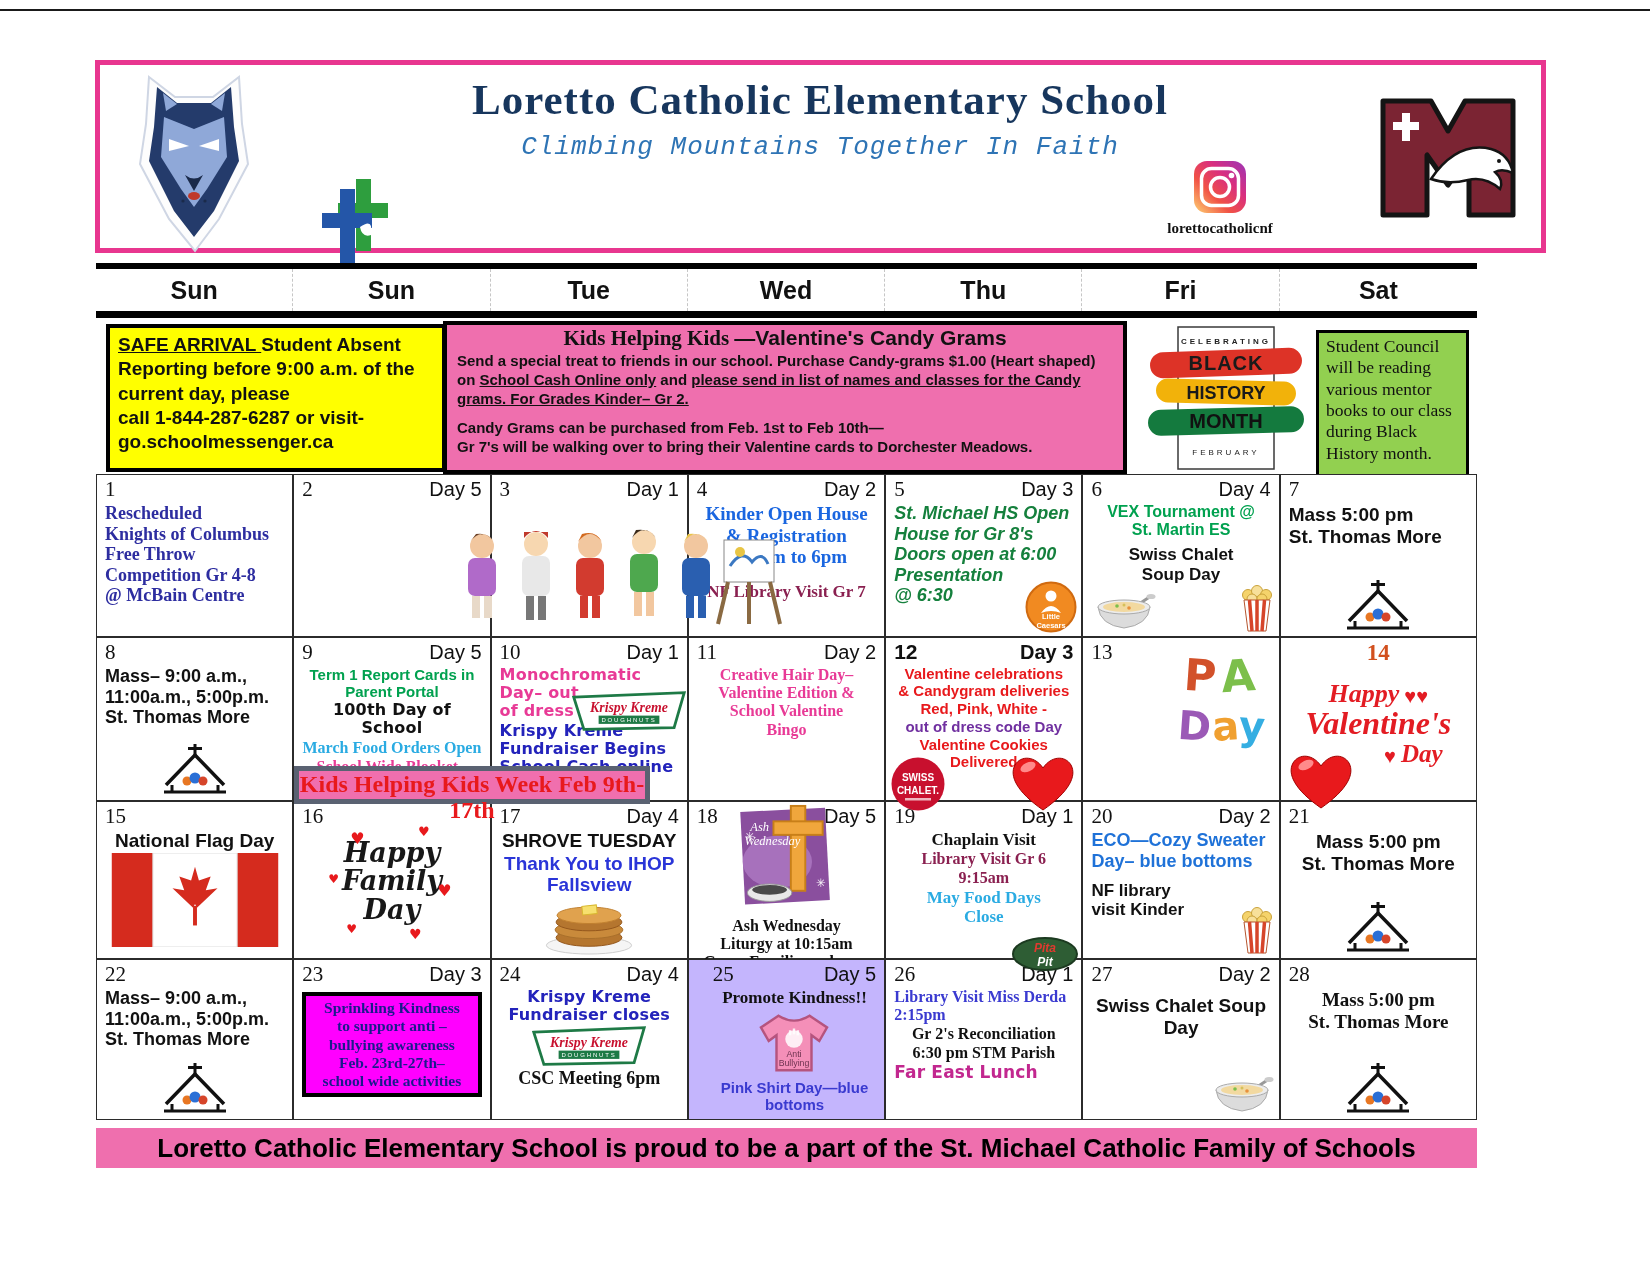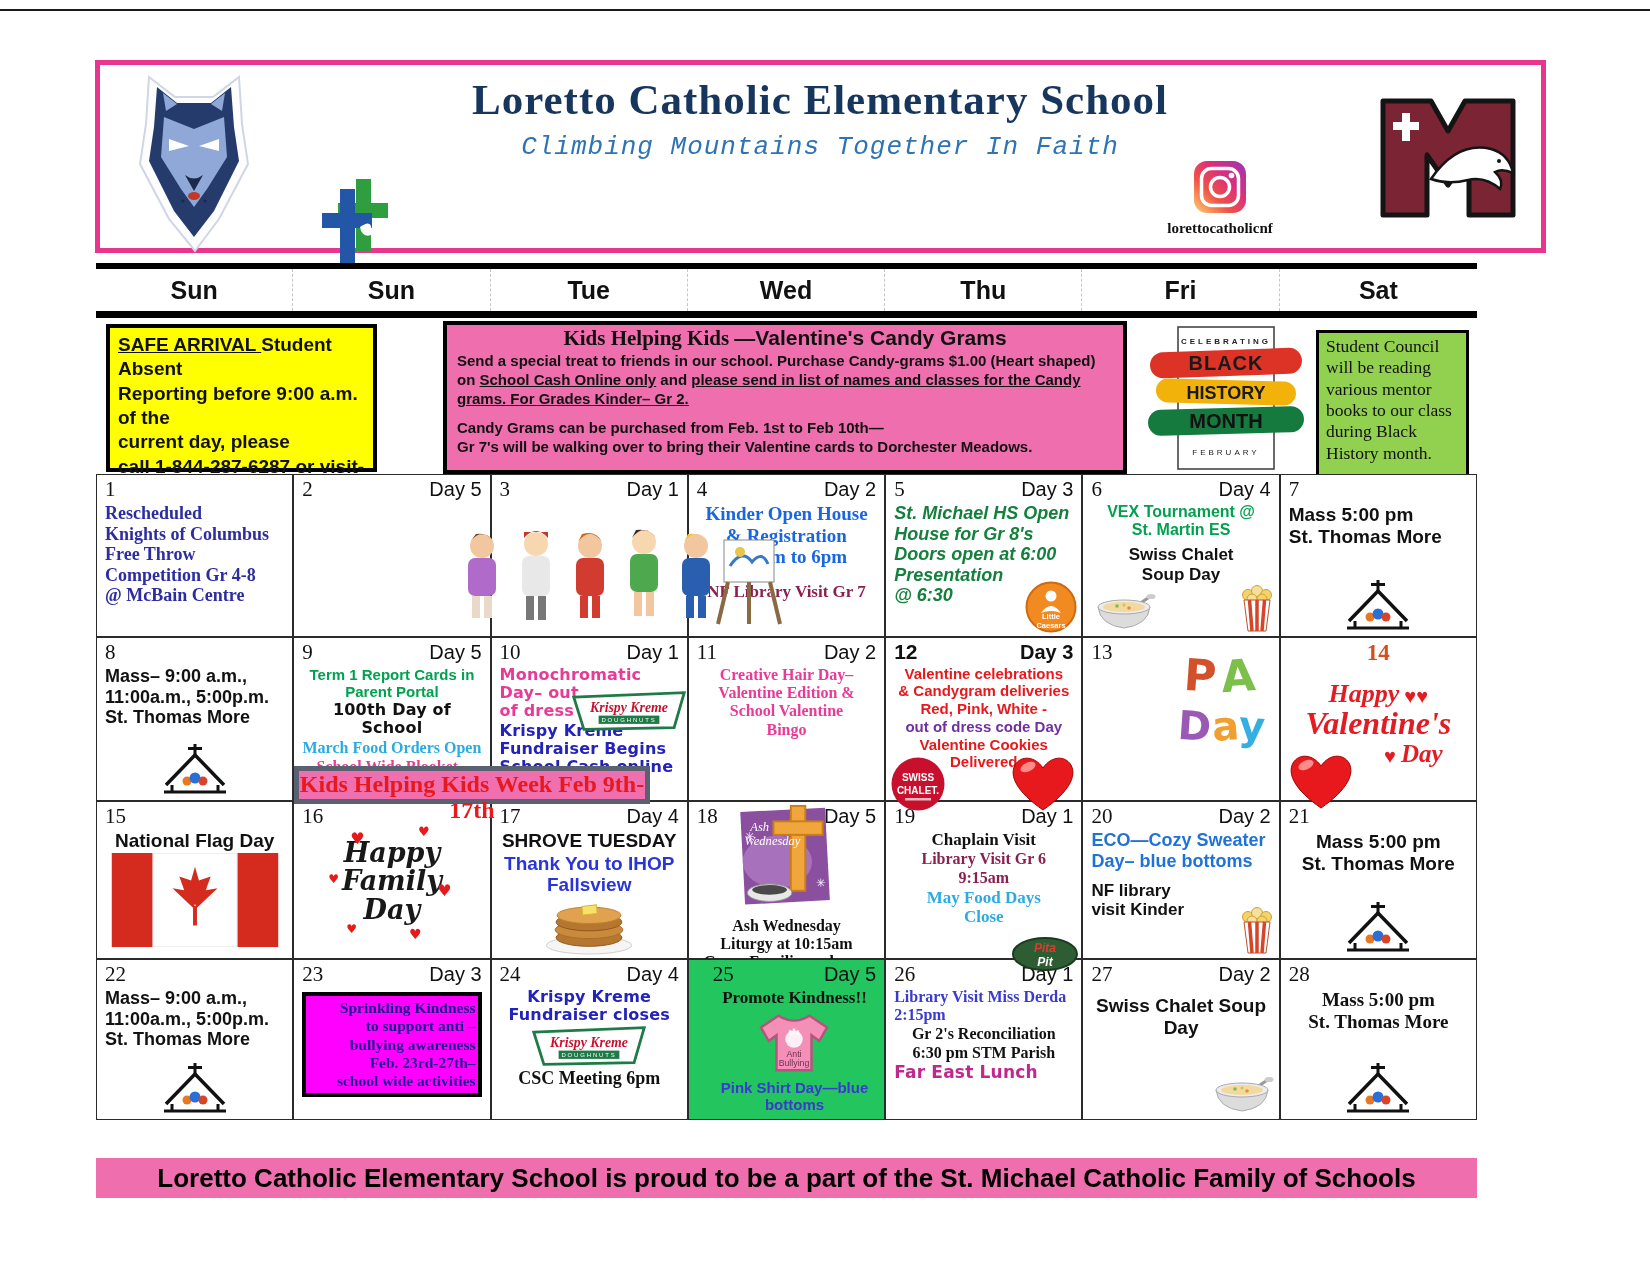--- a/index.html
+++ b/index.html
@@ -25,21 +25,21 @@
 
   
   .calwrap{position:absolute;left:96px;top:263px;width:1381px;}
   .weekday-row{display:grid;grid-template-columns:repeat(7,1fr);height:48px;
                border-top:6px solid #000;}
   .wd{display:flex;align-items:center;justify-content:center;font-weight:bold;
       font-size:25px;border-right:1px dashed #c6c6c6;}
   .wd:last-child{border-right:none;}
 
   .notices{position:relative;height:163px;border-top:7px solid #000;background:#fff;}
-  .box-yellow{position:absolute;left:10px;top:6px;width:271px;height:148px;
+  .box-yellow{position:absolute;left:10px;top:6px;width:340px;height:148px;
               background:#ffff00;border:4px solid #000;padding:5px 8px;
               font-weight:bold;font-size:19px;line-height:1.28;}
   .u{text-decoration:underline;}
   .box-pink{position:absolute;left:347px;top:3px;width:684px;height:153px;
             background:#ef6fae;border:4px solid #000;padding:1px 10px 0 10px;}
   .cg-title{text-align:center;font-weight:bold;font-size:21px;}
   .cg-title .srf{font-family:"Liberation Serif",serif;}
   .cg-body{font-weight:bold;font-size:15px;line-height:1.27;}
   .cg-gap{height:10px;}
   .bhm{position:absolute;left:1046px;top:4px;width:168px;height:152px;}
@@ -75,21 +75,21 @@
   .ic-abs{position:absolute;line-height:0;}
   .p-bc{bottom:3px;left:50%;transform:translateX(-50%);}
   .p-br{bottom:3px;right:4px;}
   .p-bl{bottom:3px;left:8px;}
   .p-br-low{bottom:-14px;right:2px;z-index:4;}
   .p-bl-low{bottom:-12px;left:4px;z-index:4;}
   .p-r-mid{top:52px;right:0;}
   .p-tc{top:2px;left:50%;transform:translateX(-50%);}
 
   .kindness{background:#ff00ff;border:4px solid #000;margin-top:5px;padding:3px 2px;
-            text-align:right;color:#1a1a8c;font-family:"Liberation Serif",serif;
+            text-align:center;color:#1a1a8c;font-family:"Liberation Serif",serif;
             font-weight:bold;font-size:15.5px;line-height:1.18;white-space:pre-line;}
   .paday{position:absolute;right:14px;top:12px;text-align:center;
          font-family:"DejaVu Sans",sans-serif;font-weight:bold;}
   .paday .ln1{font-size:44px;letter-spacing:4px;}
   .paday .ln2{font-size:40px;margin-top:2px;}
   .paday span{display:inline-block;}
   .val-num{text-align:center;font-family:"Liberation Serif",serif;font-weight:bold;
            font-size:23px;color:#d2501e;}
   .val-script{text-align:center;color:#e31c23;font-family:"Liberation Serif",serif;
               font-style:italic;font-weight:bold;margin-top:14px;line-height:1.05;}
@@ -105,21 +105,21 @@
 
   .overlay{position:absolute;z-index:2;line-height:0;}
   .kids-overlay{left:356px;top:243px;}
   .kids-week-banner{position:absolute;left:198px;top:503px;width:356px;height:38px;
         z-index:5;background:#f06fae;border:5px solid #5a6272;text-align:center;
         font-family:"Liberation Serif",serif;font-weight:bold;font-size:24px;
         color:#e8191c;line-height:26px;}
 
   .footer{position:absolute;left:96px;top:1128px;width:1381px;height:40px;
           background:#ef6fae;text-align:center;font-weight:bold;font-size:26px;
-          line-height:40px;color:#000;margin-top:30px;}
+          line-height:40px;color:#000;}
 </style>
 </head>
 <body>
 
 <div class="topline"></div>
 
 <div class="header">
   <div class="wildcat">
     <svg width="160" height="190" viewBox="0 0 150 190">
       <path d="M30 8 L56 28 L94 28 L120 8 L123 55 L129 95 L100 150 L76 182 L50 150 L21 95 L27 55 Z" fill="#fdfdfd" stroke="#cfd6e4" stroke-width="2"></path>
@@ -578,21 +578,21 @@
         <span class="ic-flow">
           <svg width="116" height="42" viewBox="0 0 126 44">
             <polygon points="3,7 123,2 112,40 14,42" fill="#fff" stroke="#1e7a46" stroke-width="3"></polygon>
             <text x="63" y="23" font-size="15" font-style="italic" font-weight="bold" fill="#c8102e" text-anchor="middle" font-family="Liberation Serif,serif">Krispy Kreme</text>
             <rect x="30" y="27" width="66" height="9" fill="#1e7a46"></rect>
             <text x="63" y="34.5" font-size="6.5" fill="#fff" text-anchor="middle" letter-spacing="2" font-family="Liberation Sans,sans-serif">DOUGHNUTS</text>
           </svg>
         </span>
         <div class="ev black serif tc f18">CSC Meeting 6pm</div>
       </div>
-      <div class="cell" style="background: #22c55e; padding-left: 24px;">
+      <div class="cell" style="background: #c4b5fd; padding-left: 24px;">
         <div class="cell-head">
           <span class="num">25</span>
           <span class="cycle">Day 5</span>
         </div>
         <div class="ev black serif tc f17">Promote Kindness!!</div>
         <span class="ic-flow">
           <svg width="92" height="70" viewBox="0 0 92 72">
             <path d="M30 8 L12 20 L20 34 L28 28 L28 64 L64 64 L64 28 L72 34 L80 20 L62 8 Q46 18 30 8 Z" fill="#f48fb8" stroke="#b5547e" stroke-width="2.5"></path>
             <circle cx="46" cy="32" r="9" fill="#fff" opacity="0.85"></circle>
             <path d="M42 28 v-5 M46 27 v-6 M50 28 v-5" stroke="#fff" stroke-width="2.5" opacity="0.85"></path>

